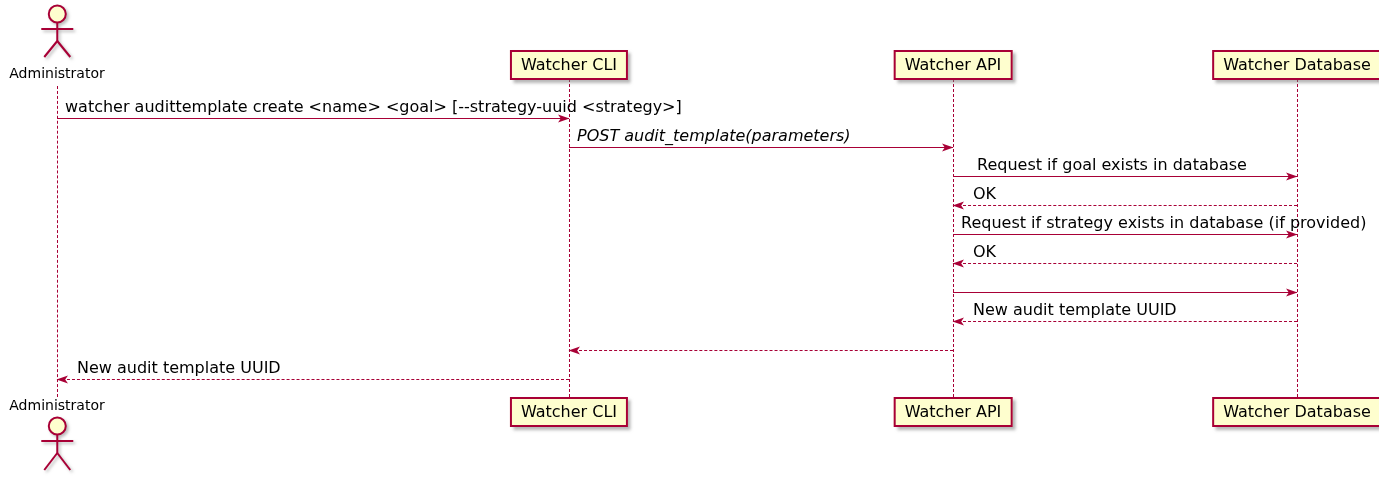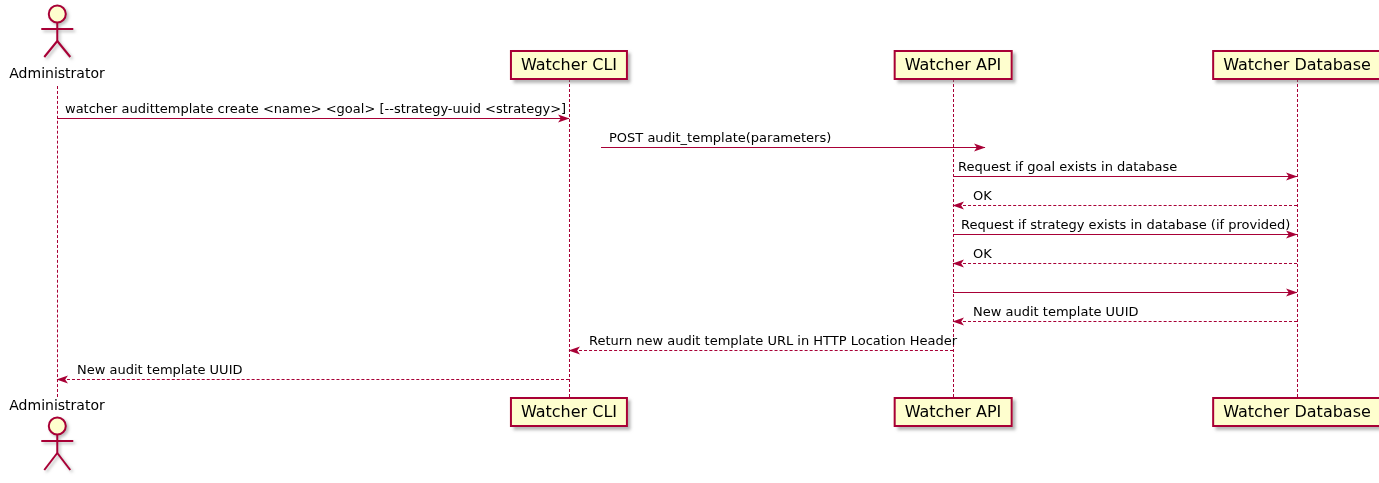--- a/index.html
+++ b/index.html
@@ -51,21 +51,21 @@
     line-height: 17px;
   }
   .msg { position: absolute; height: 21px; }
   .msg .line {
     position: absolute; left: 0; right: 0; top: 20px;
     border-top: 1px solid var(--accent);
   }
   .msg.dashed .line { border-top-style: dashed; }
   .msg .label {
     position: absolute; bottom: 3px;
-    font-size: 13px; color: var(--text);
+    font-size: 16px; color: var(--text);
     white-space: nowrap;
   }
   .msg .arrow { position: absolute; top: 16px; width: 12px; height: 9px; }
   .msg .arrow.right { right: -1px; }
   .msg .arrow.left  { left: -1px; }
 </style>
 </head>
 <body>
 
 <div class="diagram">
@@ -91,29 +91,29 @@
   <div class="pbox" style="left:1297px; top:50px;">Watcher Database</div>
 
   <div id="messages">
       <div class="msg solid" style="left: 57px; top: 98px; width: 512px;">
         <span class="label" style="left: 8px;">watcher audittemplate create &lt;name&gt; &lt;goal&gt; [--strategy-uuid &lt;strategy&gt;]</span>
         <div class="line"></div>
         <svg width="12" height="9" viewBox="0 0 12 9" class="arrow right">
           <polygon points="0,0.5 11.5,4.5 0,8.5 2.8,4.5" fill="#A80036"></polygon>
         </svg>
       </div>
-      <div class="msg solid" style="left: 601px; top: 127px; width: 384px;">
+      <div class="msg solid" style="left: 569px; top: 127px; width: 384px; font-style: italic;">
         <span class="label" style="left: 8px;">POST audit_template(parameters)</span>
         <div class="line"></div>
         <svg width="12" height="9" viewBox="0 0 12 9" class="arrow right">
           <polygon points="0,0.5 11.5,4.5 0,8.5 2.8,4.5" fill="#A80036"></polygon>
         </svg>
       </div>
       <div class="msg solid" style="left: 953px; top: 156px; width: 344px;">
-        <span class="label" style="left: 5px;">Request if goal exists in database</span>
+        <span class="label" style="left: 24px;">Request if goal exists in database</span>
         <div class="line"></div>
         <svg width="12" height="9" viewBox="0 0 12 9" class="arrow right">
           <polygon points="0,0.5 11.5,4.5 0,8.5 2.8,4.5" fill="#A80036"></polygon>
         </svg>
       </div>
       <div class="msg dashed" style="left: 953px; top: 185px; width: 344px;">
         <span class="label" style="left: 20px;">OK</span>
         <div class="line"></div>
         <svg width="12" height="9" viewBox="0 0 12 9" class="arrow left">
           <polygon points="12,0.5 0.5,4.5 12,8.5 9.2,4.5" fill="#A80036"></polygon>
@@ -140,21 +140,20 @@
         </svg>
       </div>
       <div class="msg dashed" style="left: 953px; top: 301px; width: 344px;">
         <span class="label" style="left: 20px;">New audit template UUID</span>
         <div class="line"></div>
         <svg width="12" height="9" viewBox="0 0 12 9" class="arrow left">
           <polygon points="12,0.5 0.5,4.5 12,8.5 9.2,4.5" fill="#A80036"></polygon>
         </svg>
       </div>
       <div class="msg dashed" style="left: 569px; top: 330px; width: 384px;">
-        <span class="label" style="left: 20px;">Return new audit template URL in HTTP Location Header</span>
         <div class="line"></div>
         <svg width="12" height="9" viewBox="0 0 12 9" class="arrow left">
           <polygon points="12,0.5 0.5,4.5 12,8.5 9.2,4.5" fill="#A80036"></polygon>
         </svg>
       </div>
       <div class="msg dashed" style="left: 57px; top: 359px; width: 512px;">
         <span class="label" style="left: 20px;">New audit template UUID</span>
         <div class="line"></div>
         <svg width="12" height="9" viewBox="0 0 12 9" class="arrow left">
           <polygon points="12,0.5 0.5,4.5 12,8.5 9.2,4.5" fill="#A80036"></polygon>

